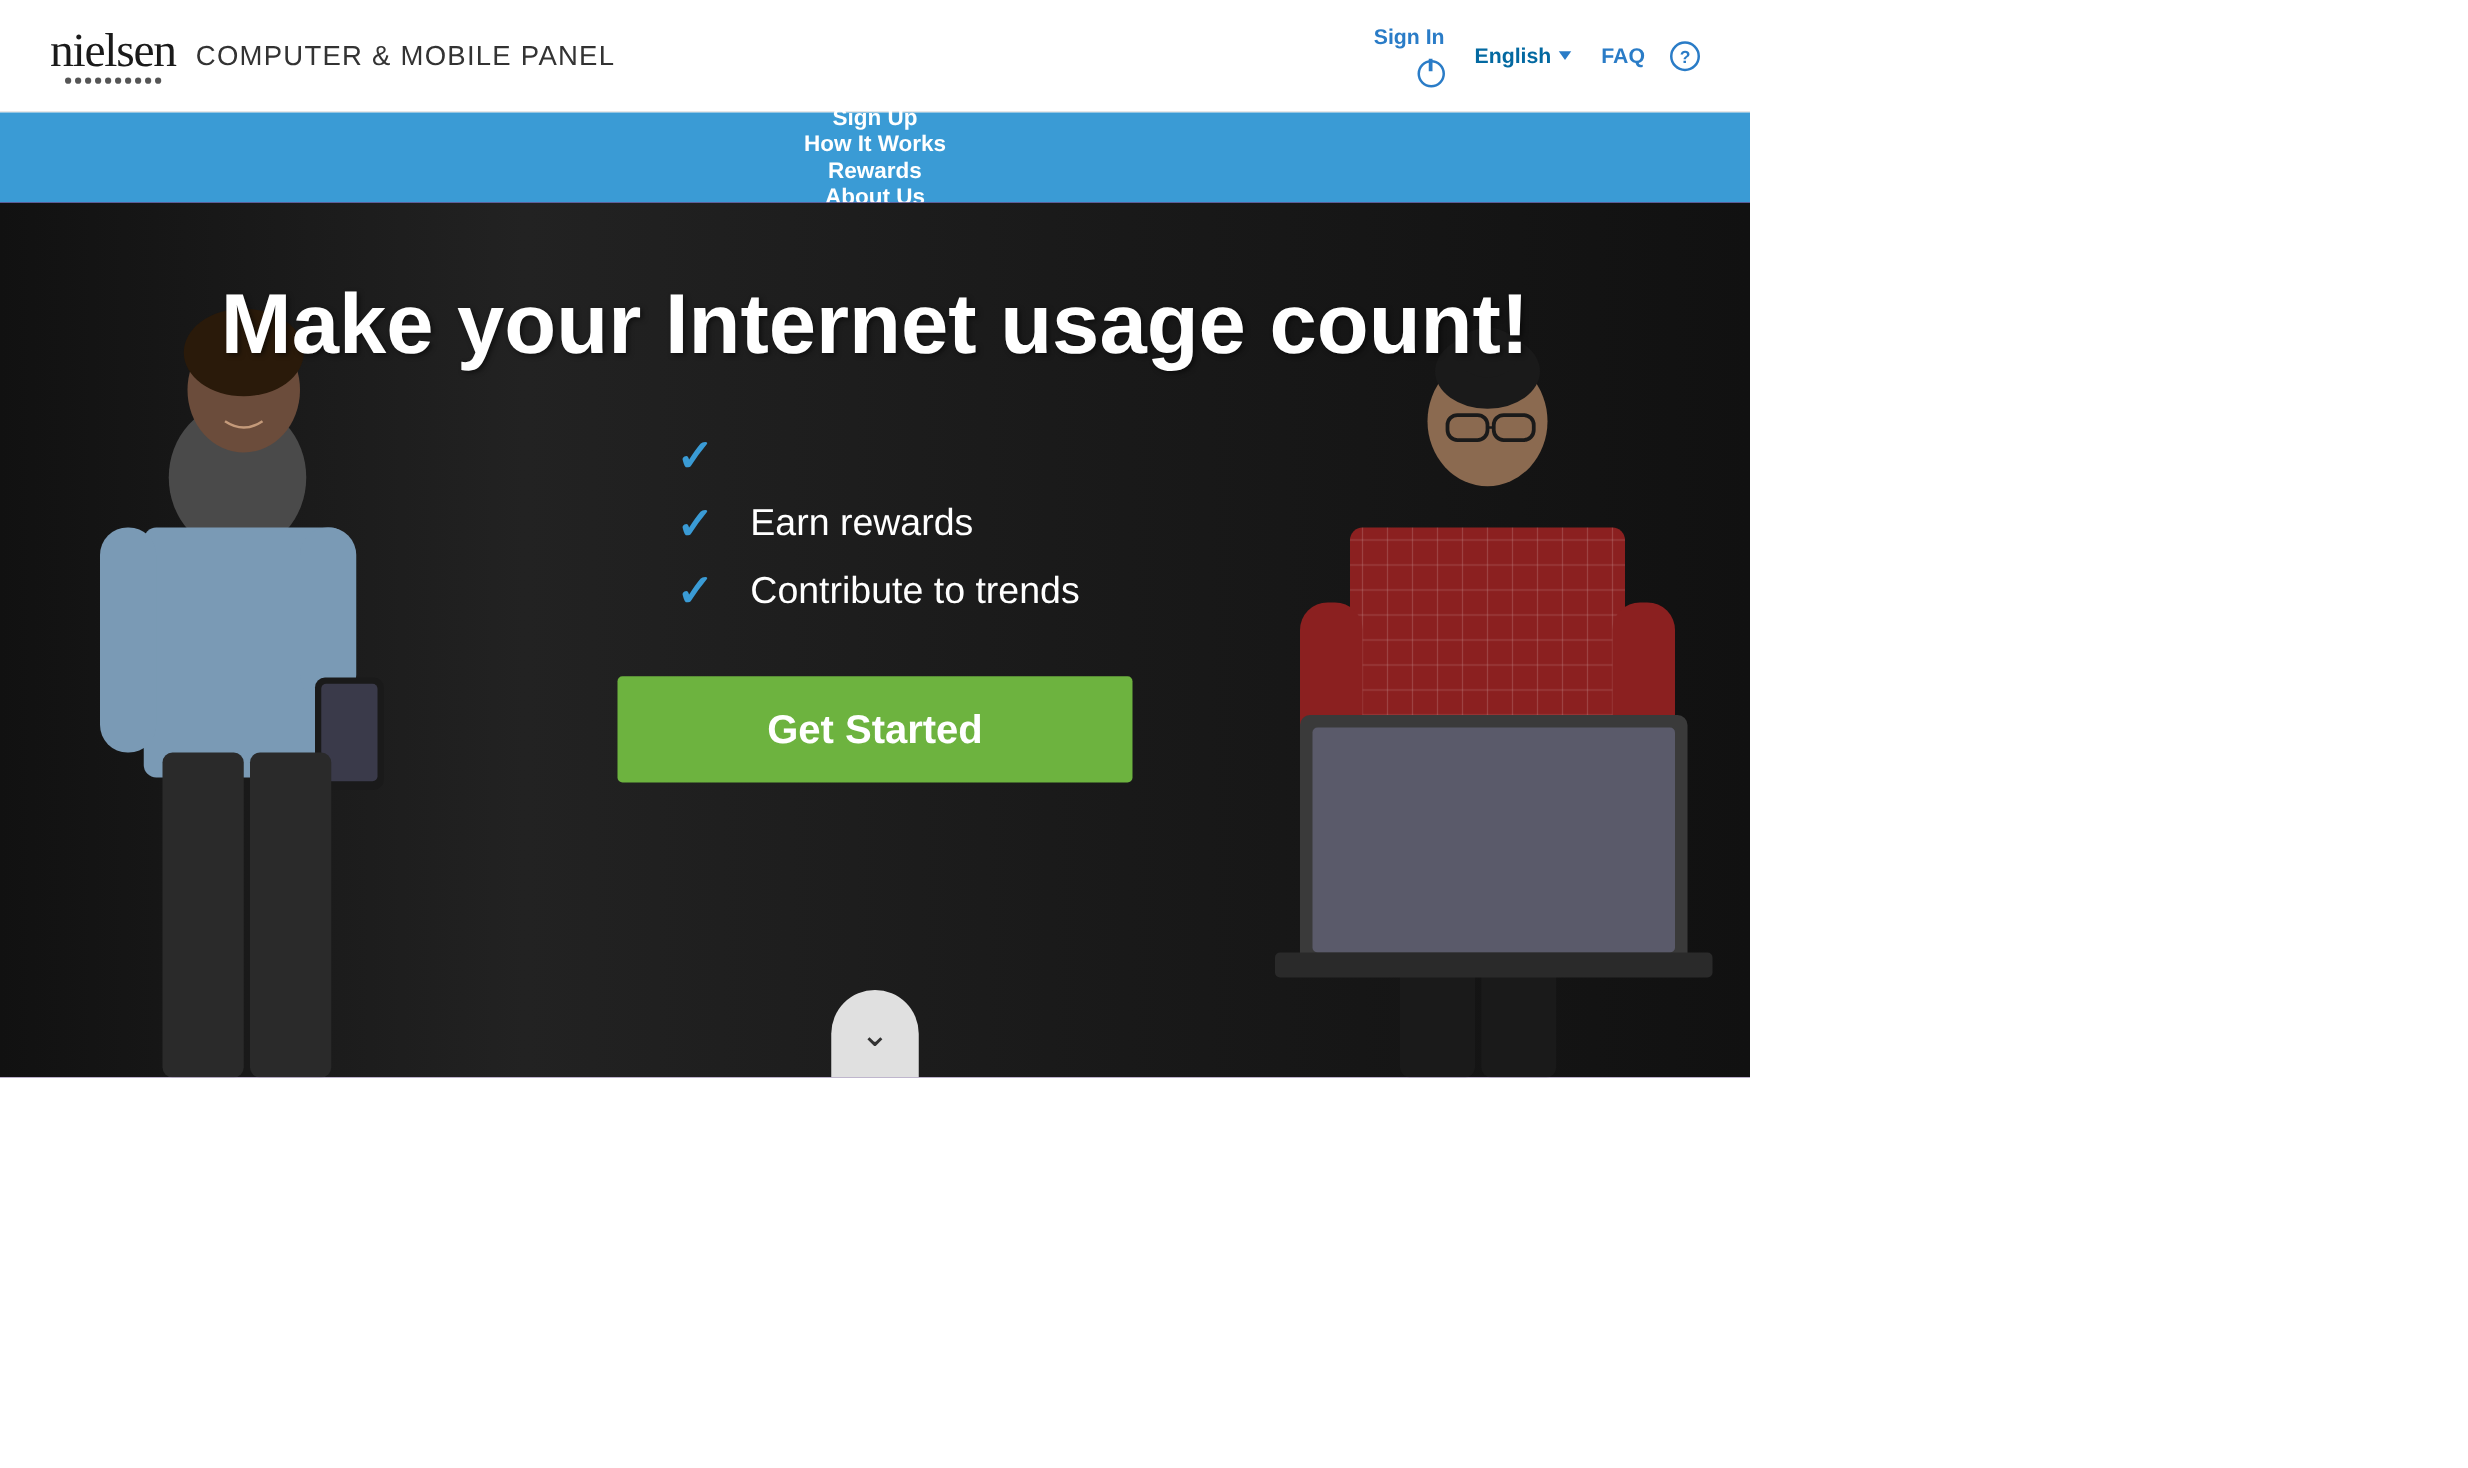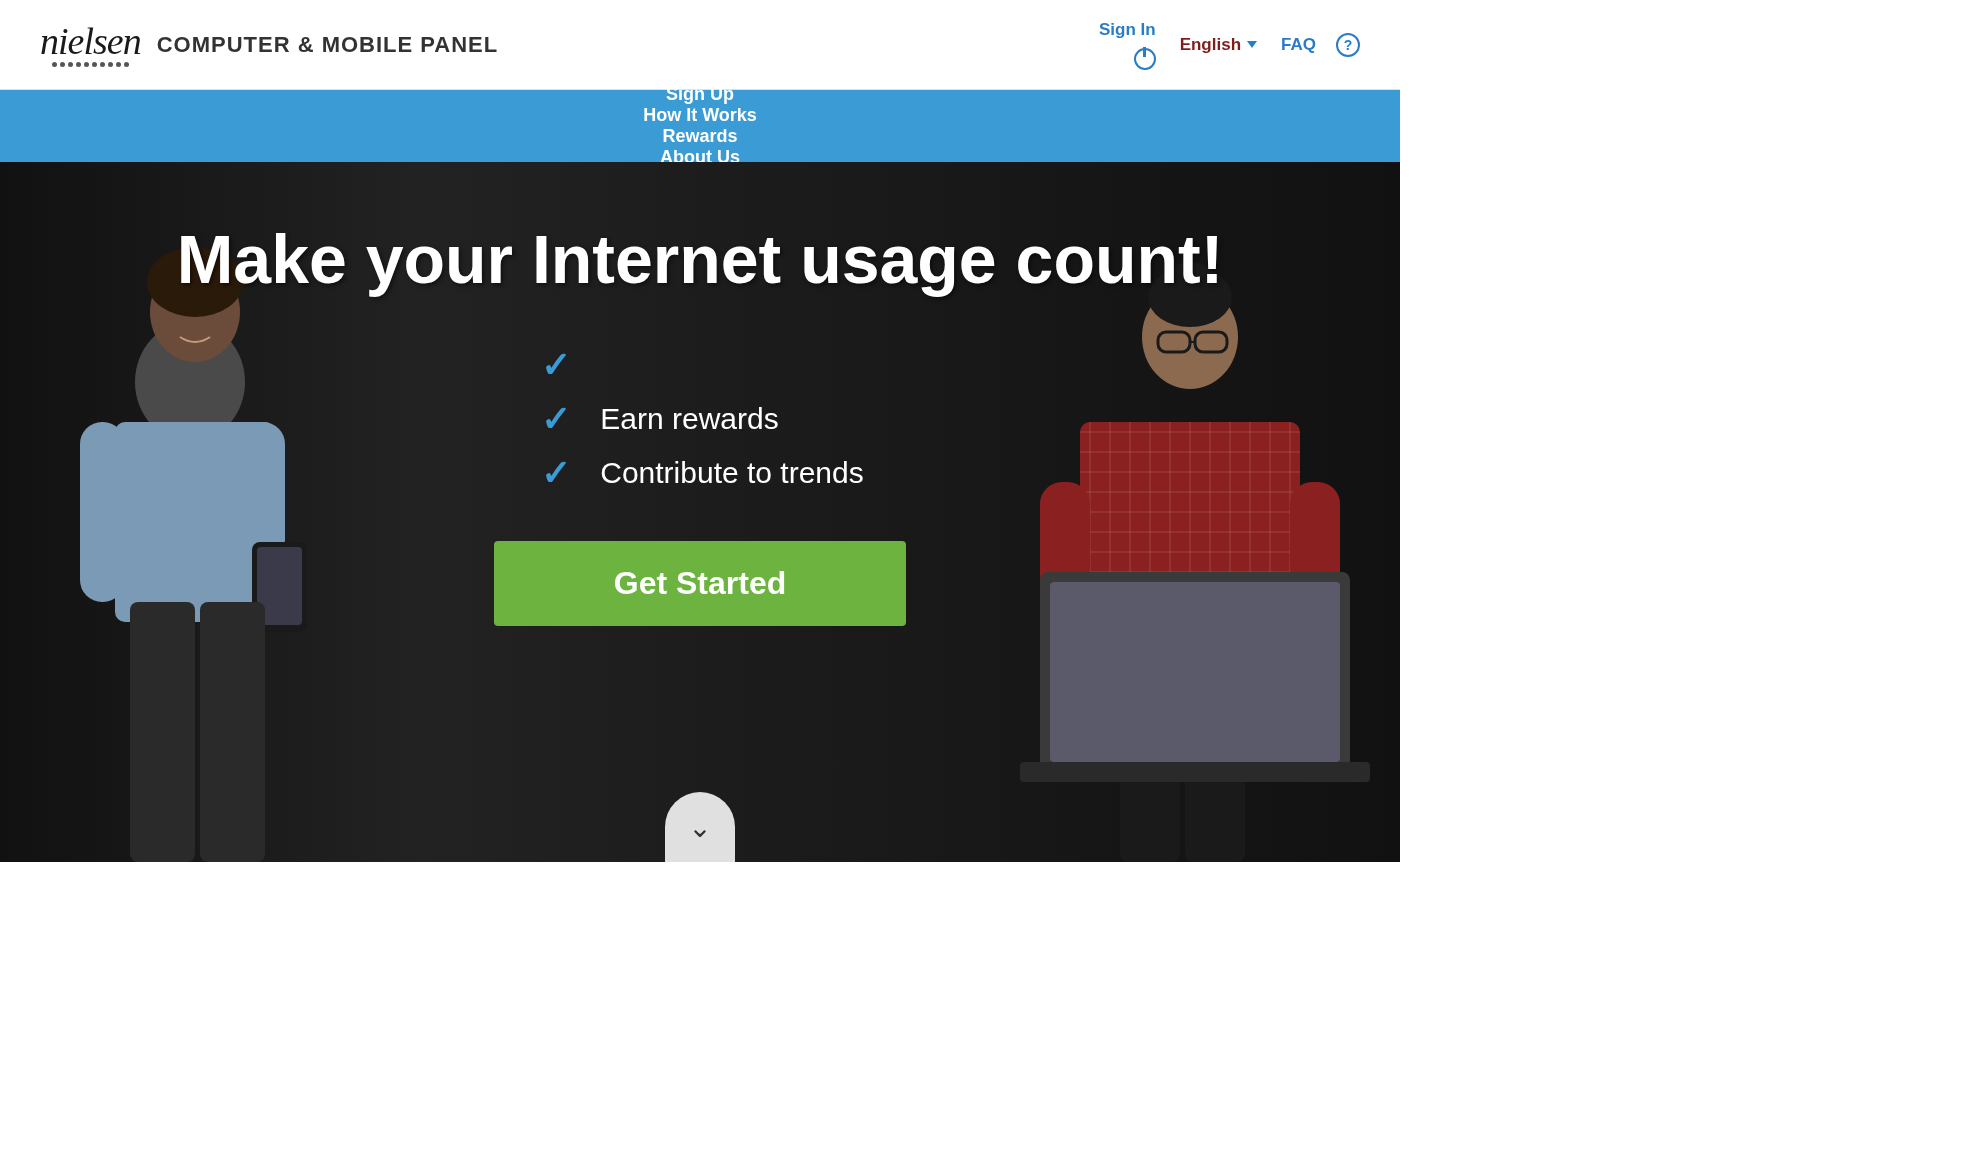--- a/index.html
+++ b/index.html
@@ -20,41 +20,40 @@
       align-items: center;
       gap: 16px;
     }
     .nielsen-logo {
       display: flex;
       flex-direction: column;
       align-items: center;
     }
     .nielsen-wordmark {
       font-size: 38px;
-      font-style: italic;
       color: #1a1a1a;
       font-family: Georgia, serif;
       letter-spacing: -1px;
       line-height: 1;
     }
     .nielsen-dots {
       display: flex;
       gap: 3px;
       margin-top: 2px;
     }
     .nielsen-dots span {
       width: 5px;
       height: 5px;
       background: #555;
       border-radius: 50%;
       display: inline-block;
     }
     .header-subtitle {
       font-size: 22px;
-      font-weight: 700;
+      font-weight: 400;
       color: #333;
       letter-spacing: 1px;
       text-transform: uppercase;
     }
     .header-right {
       display: flex;
       align-items: center;
       gap: 24px;
     }
     .sign-in-btn {
@@ -83,21 +82,21 @@
       position: absolute;
       top: -3px;
       width: 2.5px;
       height: 10px;
       background: #2a7cc7;
     }
     .lang-selector {
       display: flex;
       align-items: center;
       gap: 6px;
-      color: #7f1d1d;
+      color: #0369a1;
       font-size: 17px;
       font-weight: 600;
       cursor: pointer;
     }
     .chevron-down {
       width: 0;
       height: 0;
       border-left: 5px solid transparent;
       border-right: 5px solid transparent;
       border-top: 7px solid #2a7cc7;

